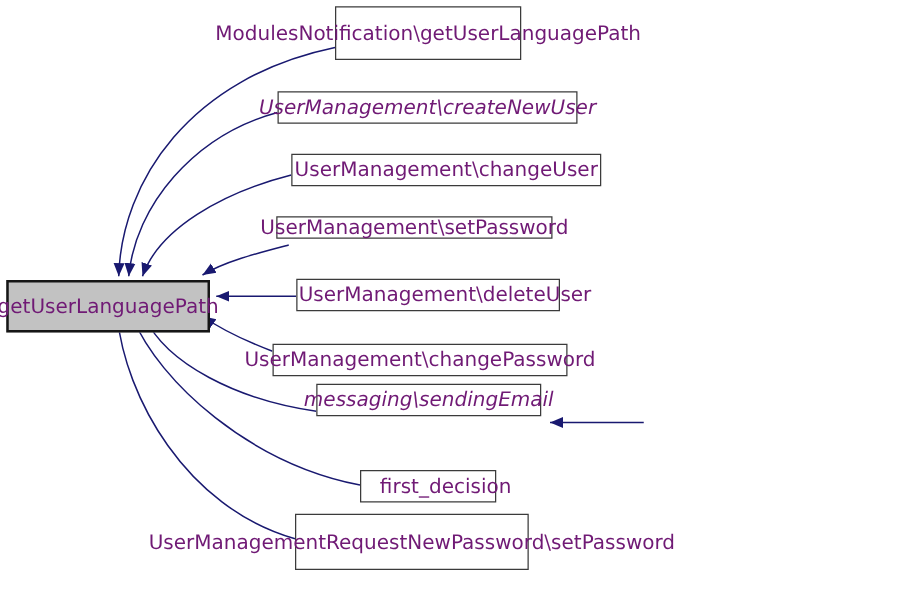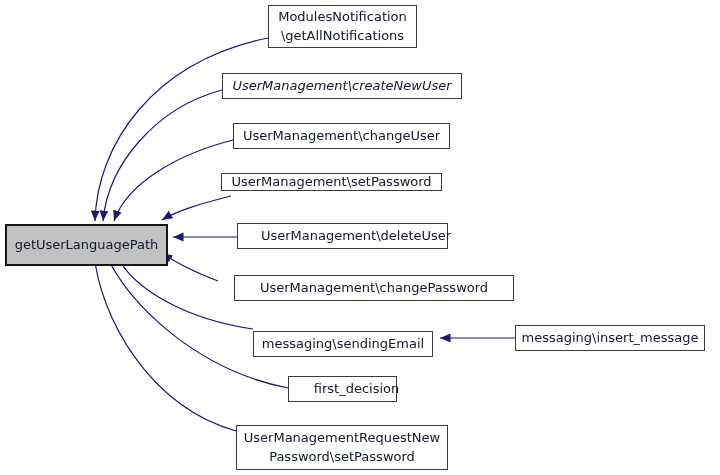--- a/index.html
+++ b/index.html
@@ -18,25 +18,25 @@
   .edges {
     position: absolute;
     left: 0;
     top: 0;
   }
   .node {
     position: absolute;
     box-sizing: border-box;
     background: #ffffff;
     border: 1px solid #3b3b3b;
-    color: #0f172a;
-    font-size: 13px;
+    color: #701a75;
+    font-size: 16px;
     line-height: 1.45;
     display: flex;
-    flex-direction: column;
+    flex-direction: row;
     align-items: center;
     justify-content: center;
     text-align: center;
     white-space: nowrap;
     cursor: pointer;
   }
   .node.focus {
     background: #c2c2c2;
     border: 2px solid #161616;
     cursor: default;
@@ -66,53 +66,50 @@
       <path d="M515,338 L440,338" marker-end="url(#arrow)"></path>
     </g>
   </svg>
 
   <div class="node focus" style="left:5px; top:224px; width:163px; height:42px;text-align:center;">
     <span>getUserLanguagePath</span>
   </div>
 
   <div class="node" style="left:268px; top:5px; width:149px; height:43px;">
     <span>ModulesNotification</span>
-    <span>\getAllNotifications</span>
+    <span>\getUserLanguagePath</span>
   </div>
 
   <div class="node" style="left:222px; top:73px; width:240px; height:26px;font-style:italic;">
     <span>UserManagement\createNewUser</span>
   </div>
 
-  <div class="node" style="left:233px; top:123px; width:217px; height:26px;">
+  <div class="node" style="left:233px; top:123px; width:248px; height:26px;">
     <span>UserManagement\changeUser</span>
   </div>
 
   <div class="node" style="left:221px; top:173px; width:221px; height:18px;">
     <span>UserManagement\setPassword</span>
   </div>
 
   <div class="node" style="left:237px; top:223px; width:211px; height:26px;padding-left:27px;">
     <span>UserManagement\deleteUser</span>
   </div>
 
-  <div class="node" style="left:218px; top:275px; width:280px; height:26px;margin-left:16px;">
+  <div class="node" style="left:218px; top:275px; width:236px; height:26px;">
     <span>UserManagement\changePassword</span>
   </div>
 
-  <div class="node" style="left:253px; top:331px; width:180px; height:26px;">
+  <div class="node" style="left:253px; top:307px; width:180px; height:26px;font-style:italic;">
     <span>messaging\sendingEmail</span>
   </div>
 
   <div class="node" style="left:288px; top:376px; width:109px; height:26px;padding-left:28px;">
     <span>first_decision</span>
   </div>
 
-  <div class="node" style="left:236px; top:425px; width:212px; height:45px;justify-content:center;">
+  <div class="node" style="left:236px; top:411px; width:187px; height:45px;justify-content:center;">
     <span>UserManagementRequestNew</span>
     <span>Password\setPassword</span>
   </div>
 
-  <div class="node" style="left:515px; top:325px; width:190px; height:26px;">
-    <span>messaging\insert_message</span>
-  </div>
 
 </div>
 
 </body></html>

